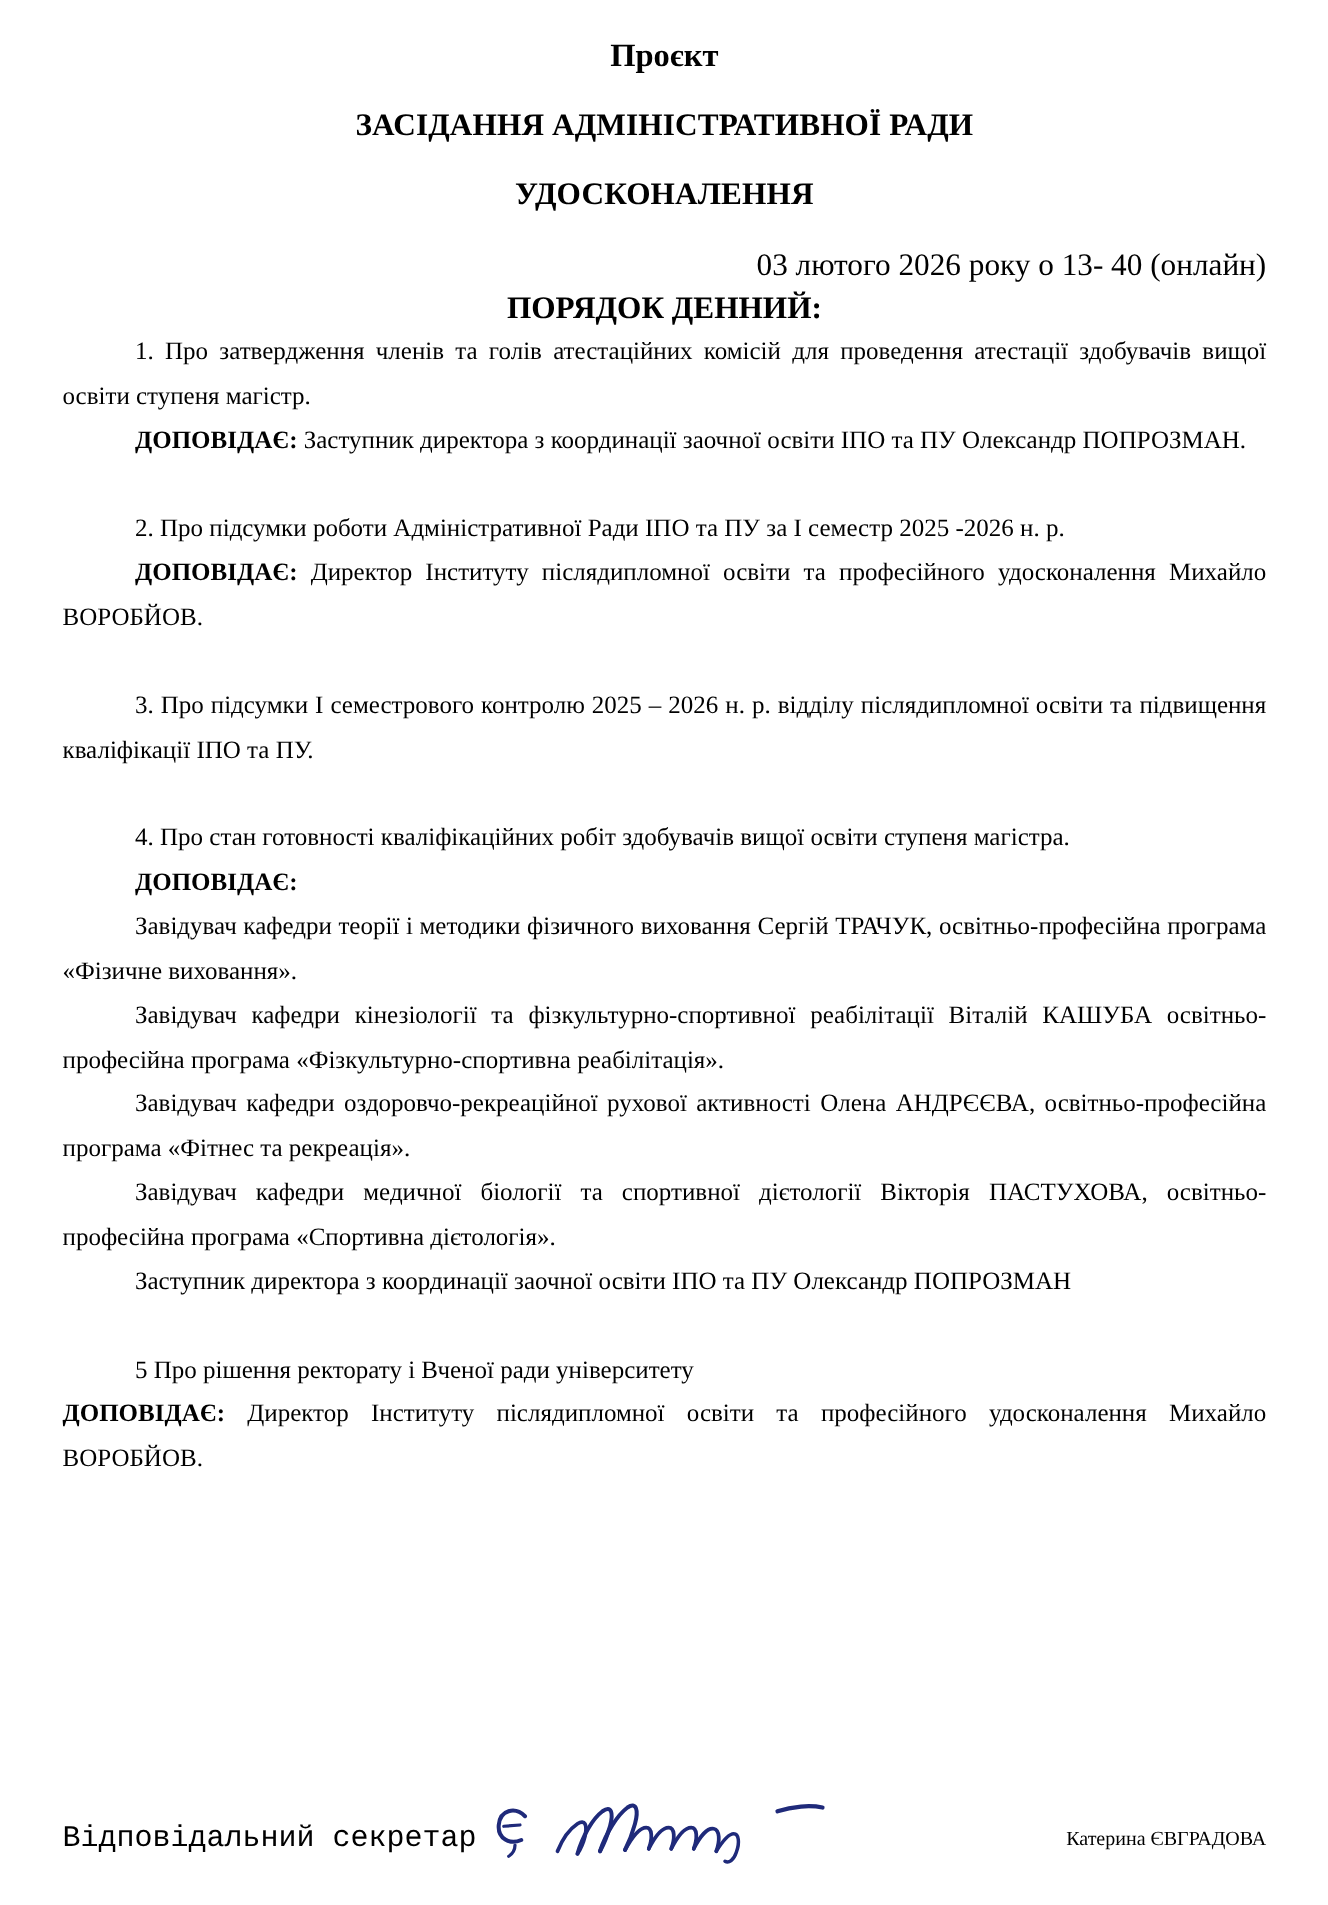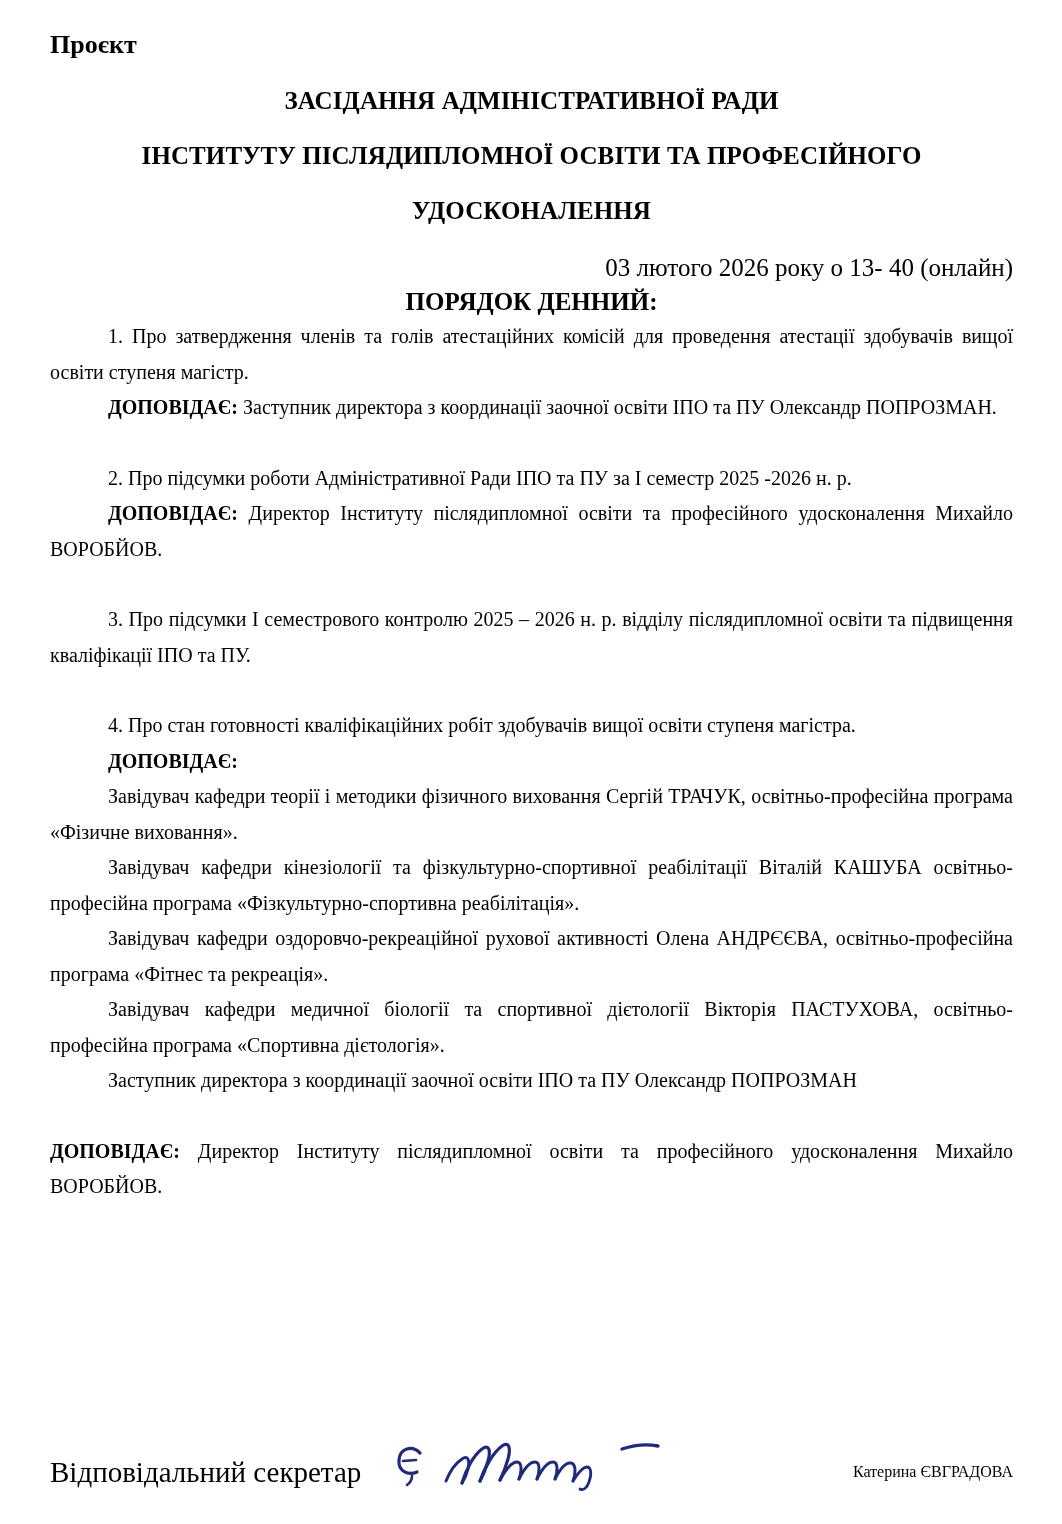--- a/index.html
+++ b/index.html
@@ -25,21 +25,21 @@
   }
   .content {
     position: absolute;
     left: 50px;
     top: 0;
     width: 963px; 
   }
 
   
   .proekt {
-    text-align: left;
+    text-align: center;
     font-weight: bold;
     font-size: 26px;
     line-height: 34px;
     padding-top: 28px;
   }
 
   
   .title-block {
     text-align: center;
     font-weight: bold;
@@ -95,23 +95,24 @@
     position: absolute;
     left: 50px;
     top: 1455px;
     width: 963px;
     height: 50px;
   }
   .sig-left {
     position: absolute;
     left: 0;
     top: 0;
-    font-size: 29px;
+    font-size: 24px;
     line-height: 34px;
     white-space: nowrap;
+    font-family: Liberation Mono, monospace;
   }
   .sig-right {
     position: absolute;
     right: 0;
     top: 0;
     font-size: 16px;
     line-height: 34px;
     white-space: nowrap;
   }
   .sig-mark {
@@ -130,21 +131,20 @@
 </head>
 <body>
 
 <div class="page">
   <div class="content">
 
     <div class="proekt">Проєкт</div>
 
     <div class="title-block">
       <span class="title-line">ЗАСІДАННЯ АДМІНІСТРАТИВНОЇ РАДИ</span>
-      <span class="title-line">ІНСТИТУТУ ПІСЛЯДИПЛОМНОЇ ОСВІТИ ТА ПРОФЕСІЙНОГО</span>
       <span class="title-line">УДОСКОНАЛЕННЯ</span>
     </div>
 
     <div class="date-line">03 лютого 2026 року о 13- 40 (онлайн)</div>
 
     <div class="agenda-heading">ПОРЯДОК ДЕННИЙ:</div>
 
     <p class="para">1. Про затвердження членів та голів атестаційних комісій для проведення атестації здобувачів вищої освіти ступеня магістр.</p>
     <p class="para"><b class="rep">ДОПОВІДАЄ:</b><span> Заступник директора з координації заочної освіти ІПО та ПУ Олександр ПОПРОЗМАН.</span></p>
 
@@ -163,20 +163,21 @@
     <p class="para"><b class="rep">ДОПОВІДАЄ:</b></p>
 
     <p class="para">Завідувач кафедри теорії і методики фізичного виховання Сергій ТРАЧУК, освітньо-професійна програма «Фізичне виховання».</p>
     <p class="para">Завідувач кафедри кінезіології та фізкультурно-спортивної реабілітації Віталій КАШУБА освітньо-професійна програма «Фізкультурно-спортивна реабілітація».</p>
     <p class="para">Завідувач кафедри оздоровчо-рекреаційної рухової активності Олена АНДРЄЄВА, освітньо-професійна програма «Фітнес та рекреація».</p>
     <p class="para">Завідувач кафедри медичної біології та спортивної дієтології  Вікторія ПАСТУХОВА, освітньо-професійна програма «Спортивна дієтологія».</p>
     <p class="para last-left">Заступник директора з координації заочної освіти ІПО та ПУ Олександр ПОПРОЗМАН</p>
 
     <div class="gap"></div>
 
+    <p class="para last-left">5 Про рішення ректорату і Вченої ради університету</p>
     <p class="para noindent"><b class="rep">ДОПОВІДАЄ:</b><span> Директор Інституту післядипломної освіти та професійного удосконалення Михайло ВОРОБЙОВ.</span></p>
 
   </div>
 
   <div class="sig-row">
     <div class="sig-left">Відповідальний секретар</div>
 
     <div class="sig-mark">
       <svg viewBox="0 0 300 86" xmlns="http://www.w3.org/2000/svg">
         <g fill="none" stroke="#1f2a7a" stroke-linecap="round" stroke-linejoin="round">

